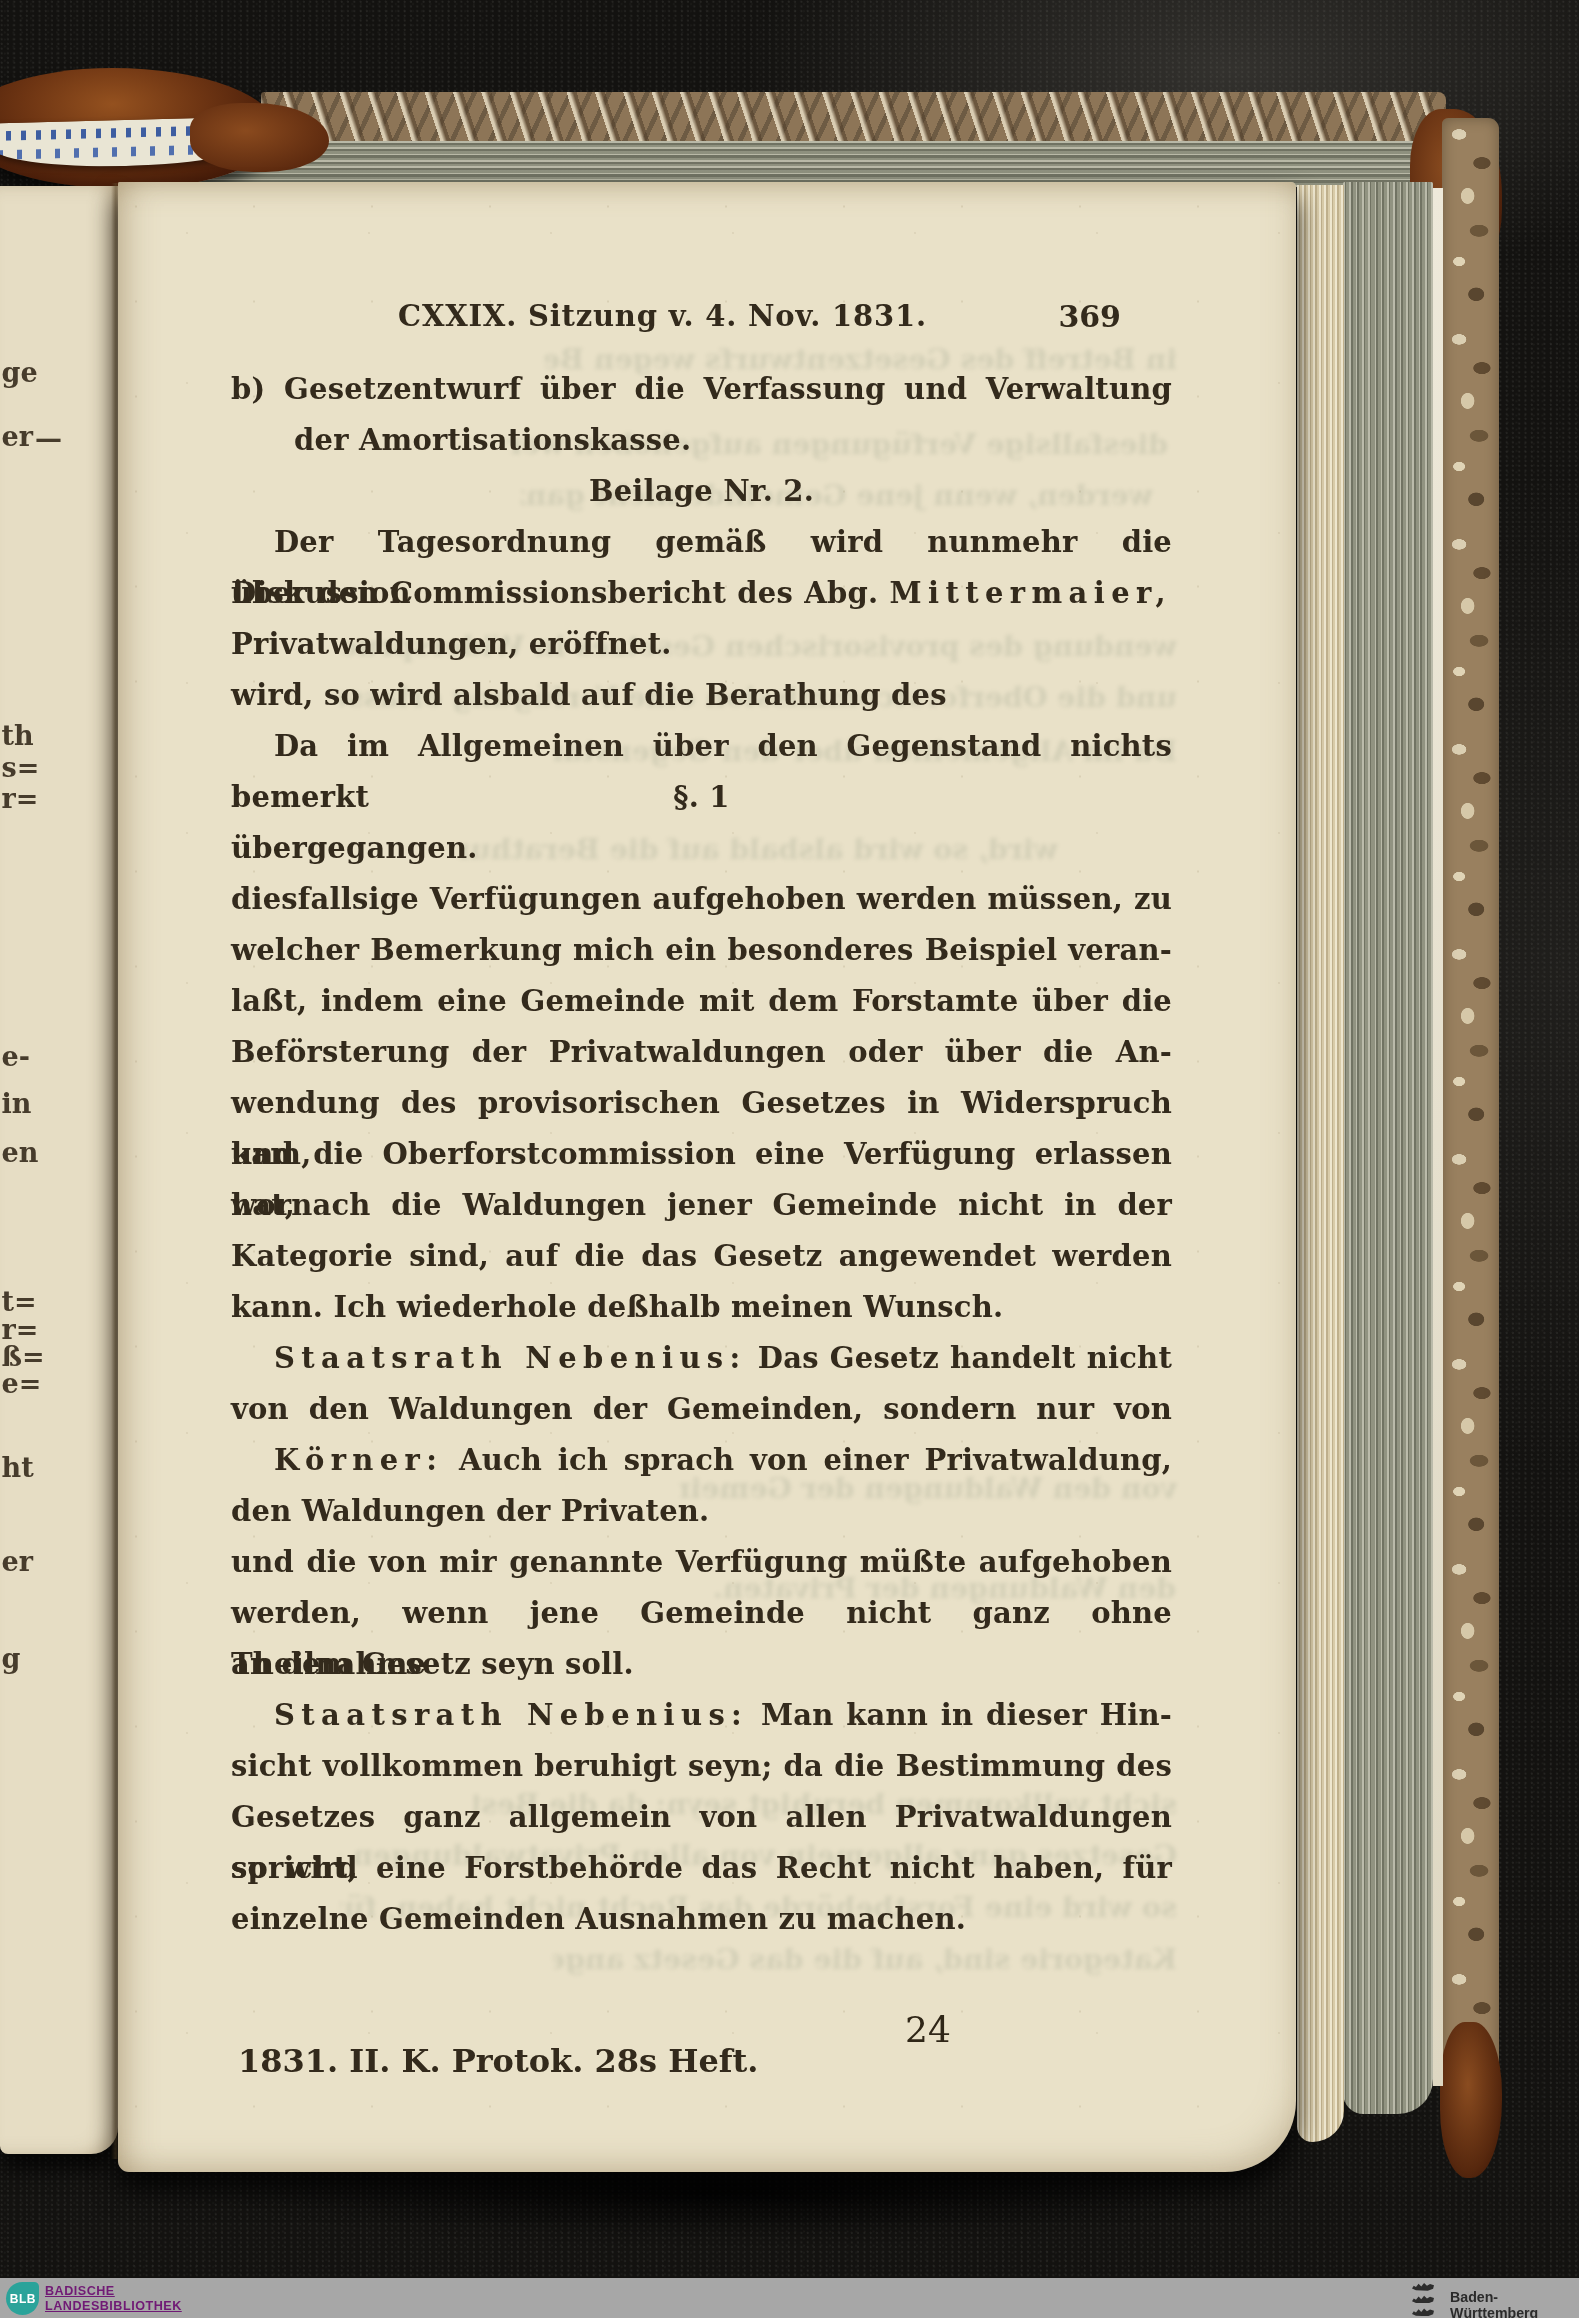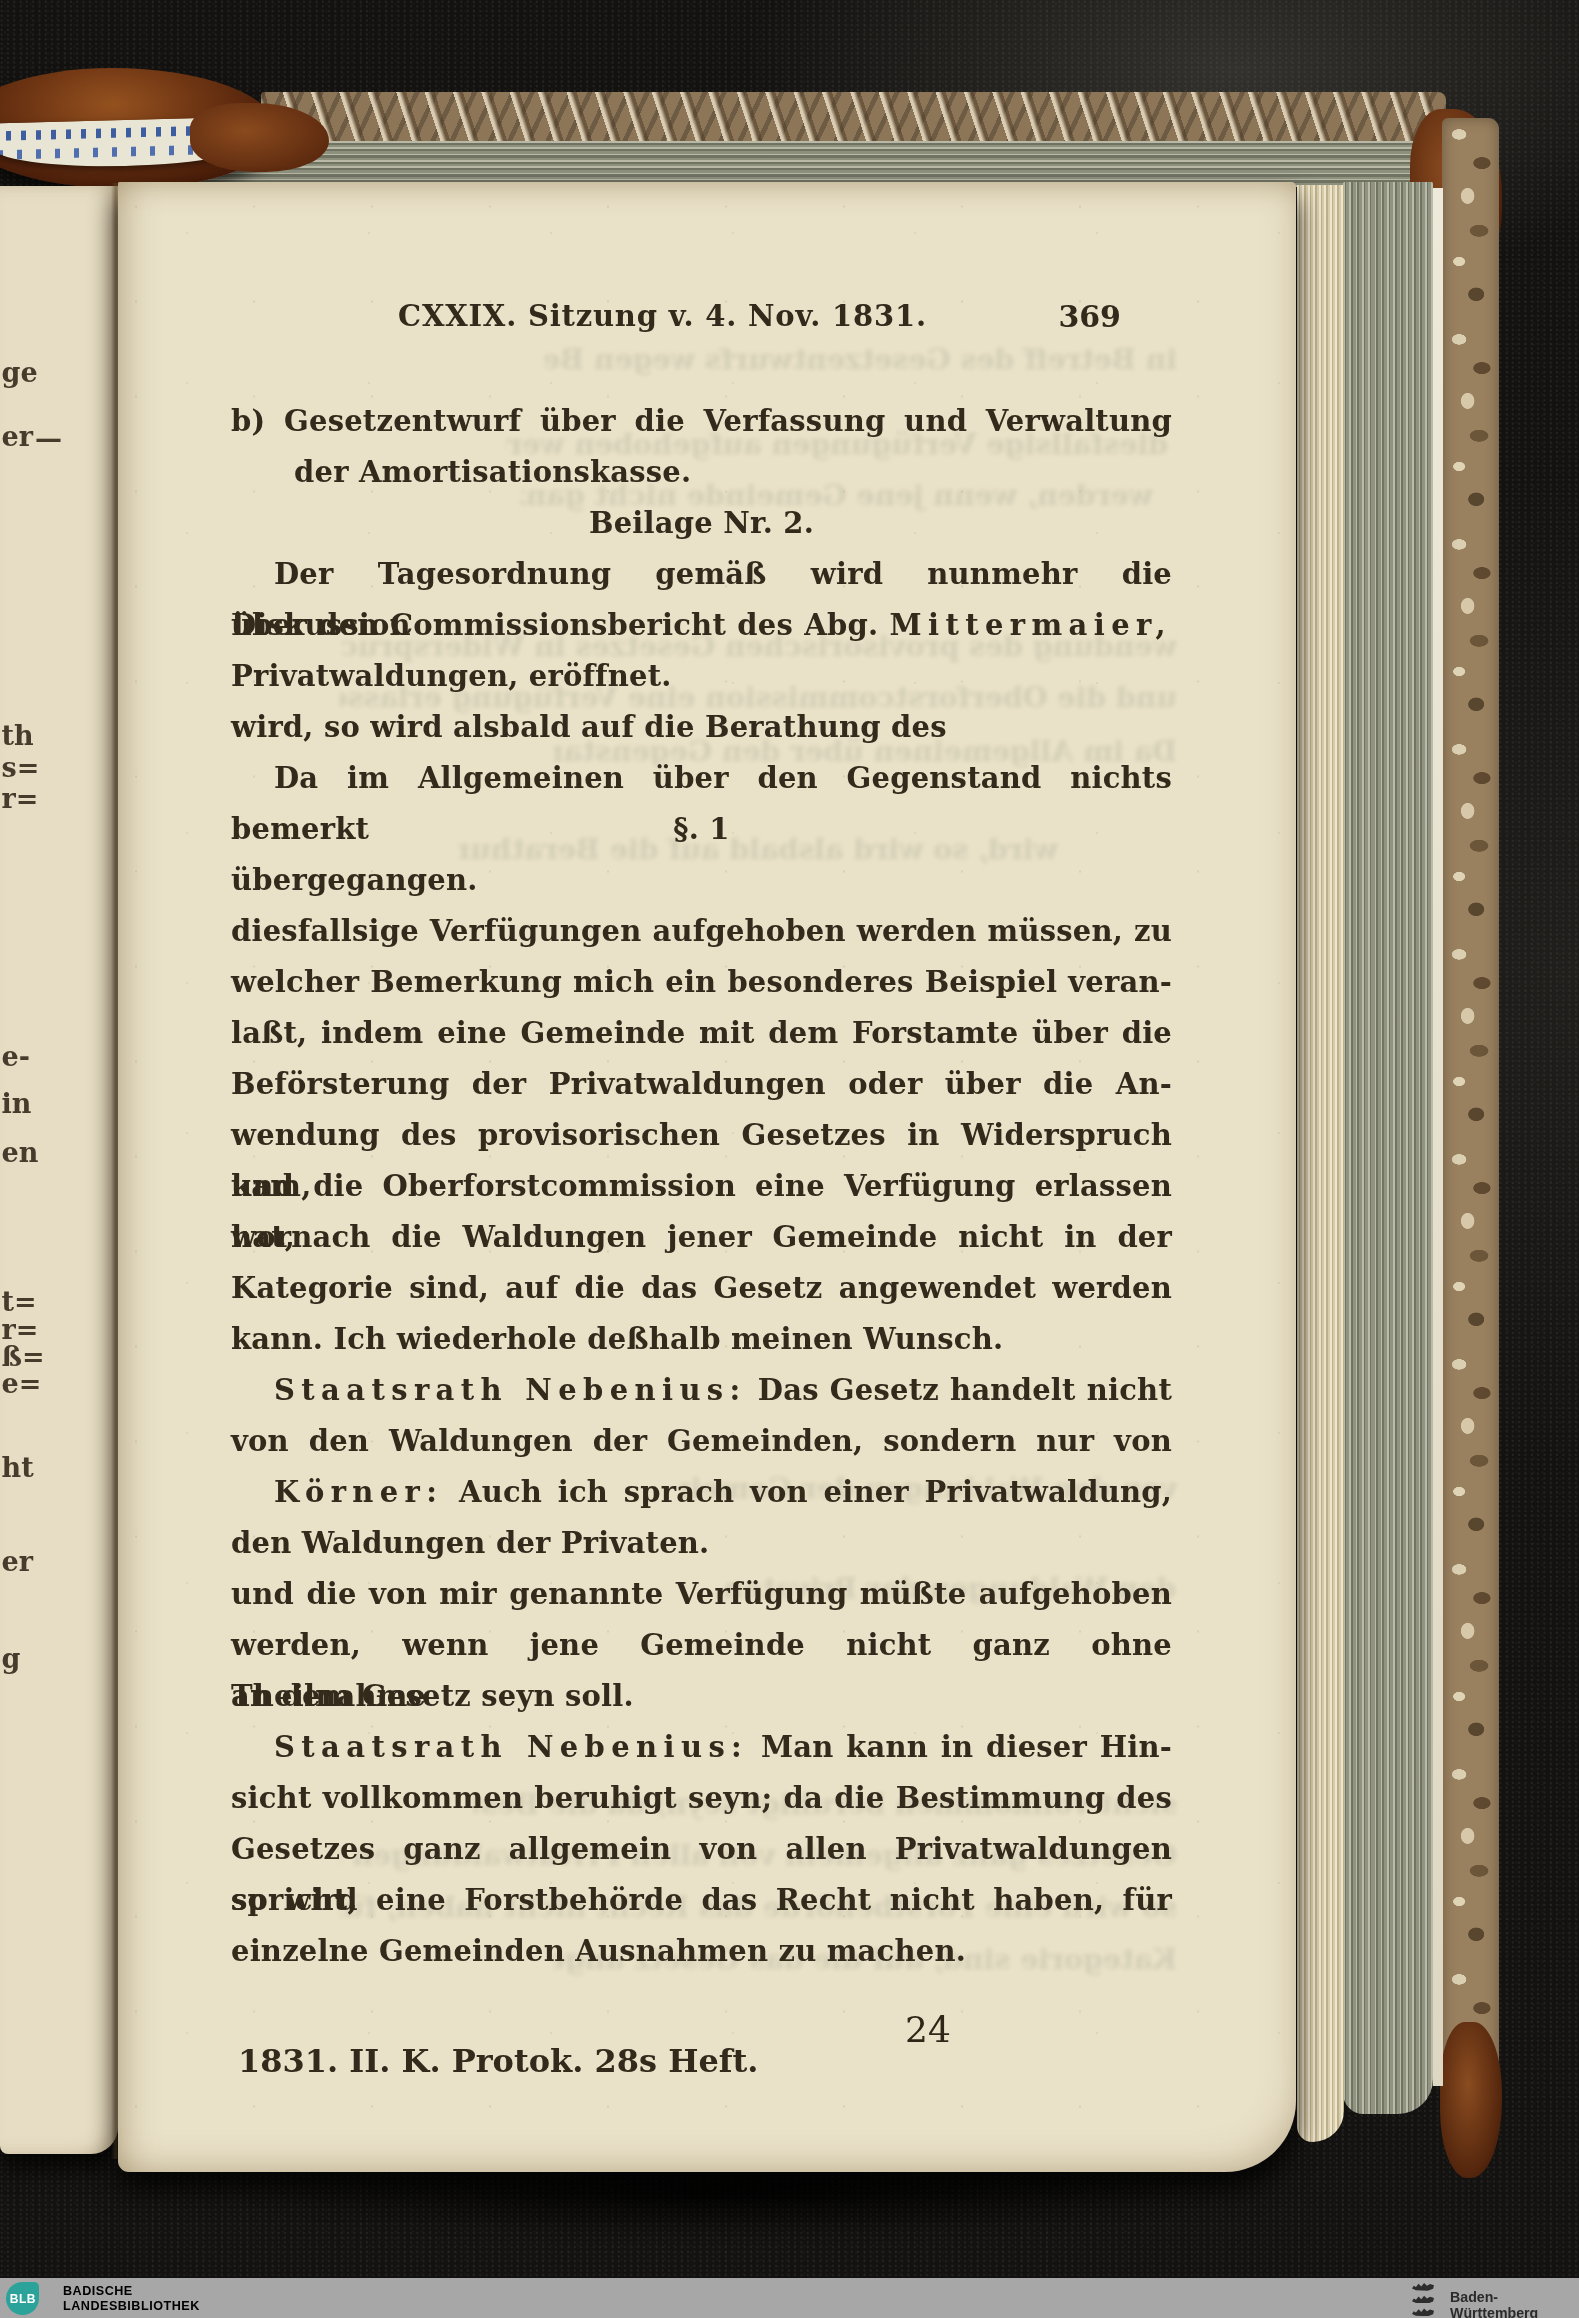--- a/index.html
+++ b/index.html
@@ -83,41 +83,41 @@
     background-size:118px 95px,182px 150px;
     box-shadow:inset 20.5px 0 33px -14.2px rgba(130,105,65,.42),
       inset 0 20.5px 30px -19px rgba(135,110,70,.4),
       inset -17.4px -24px 35px -20.5px rgba(140,118,80,.35),
       0 17.4px 27px rgba(0,0,0,.8);}
   
   .textlayer{position:absolute;inset:0;color:#332a1c;}
   .header-row{position:absolute;left:231px;top:291px;width:941px;height:51px;}
   .header-title{position:absolute;left:167px;top:0;line-height:51px;font-weight:700;font-size:29px;letter-spacing:0.8px;}
   .header-num{position:absolute;right:51px;top:0;line-height:51px;font-weight:700;font-size:30px;}
-  .lines-col{position:absolute;left:231px;top:364px;width:941px;margin-top:32px;}
+  .lines-col{position:absolute;left:231px;top:364px;width:941px;}
   .ln{height:51px;line-height:51px;font-size:29px;font-weight:700;letter-spacing:0.2px;}
   .j{text-align:justify;text-align-last:justify;}
   .l{text-align:left;}
   .c{text-align:center;}
   .ind{text-indent:43px;}
   .ind2{text-indent:63px;}
   .gsp{letter-spacing:.22em;}
   .imprint{position:absolute;left:238px;top:2042px;font-size:32px;font-weight:700;}
   .signature{position:absolute;left:905px;top:2009px;font-size:36px;font-weight:400;color:#2f2617;}
   .frag{position:absolute;left:1.6px;font-size:27px;font-weight:700;color:#3a2f20;opacity:.92;}
   .bl{position:absolute;transform:scaleX(-1);filter:blur(2px);opacity:.16;color:#63745f;
       font-size:28.4px;font-weight:700;white-space:nowrap;overflow:hidden;height:36px;line-height:36px;}
   
   .bar{position:absolute;left:0;top:2278px;width:1579px;height:41px;background:#a7a7a7;
        font-family:"Liberation Sans",sans-serif;}
   .blb-badge{position:absolute;left:6.3px;top:4px;width:33px;height:33px;background:#2ba39a;
     border-radius:16.6px 4.7px 16.6px 16.6px;display:flex;align-items:center;justify-content:center;
     font-weight:700;font-size:12px;color:#fff;letter-spacing:0.4px;}
-  .libname{position:absolute;left:63px;top:5.5px;font-weight:700;font-size:12.6px;line-height:15px;
-    color:#000000;letter-spacing:0.5px;}
+  .libname{position:absolute;left:45px;top:5.5px;font-weight:700;font-size:12.6px;line-height:15px;
+    color:#701a75;letter-spacing:0.5px;text-decoration:underline;}
   .lions{position:absolute;left:1412px;top:3.2px;width:24px;height:35px;display:flex;
     flex-direction:column;justify-content:space-between;}
   .lion{width:22px;height:9.5px;background:#2d2d2d;
     clip-path:polygon(0 78%,8% 48%,18% 62%,30% 28%,42% 55%,55% 18%,68% 48%,82% 30%,100% 42%,96% 80%,72% 100%,18% 96%);}
   .statename{position:absolute;left:1450px;top:11px;font-weight:700;font-size:14.2px;color:#2b2b2b;}
 </style>
 </head>
 <body>
 
 <div id="stage">

